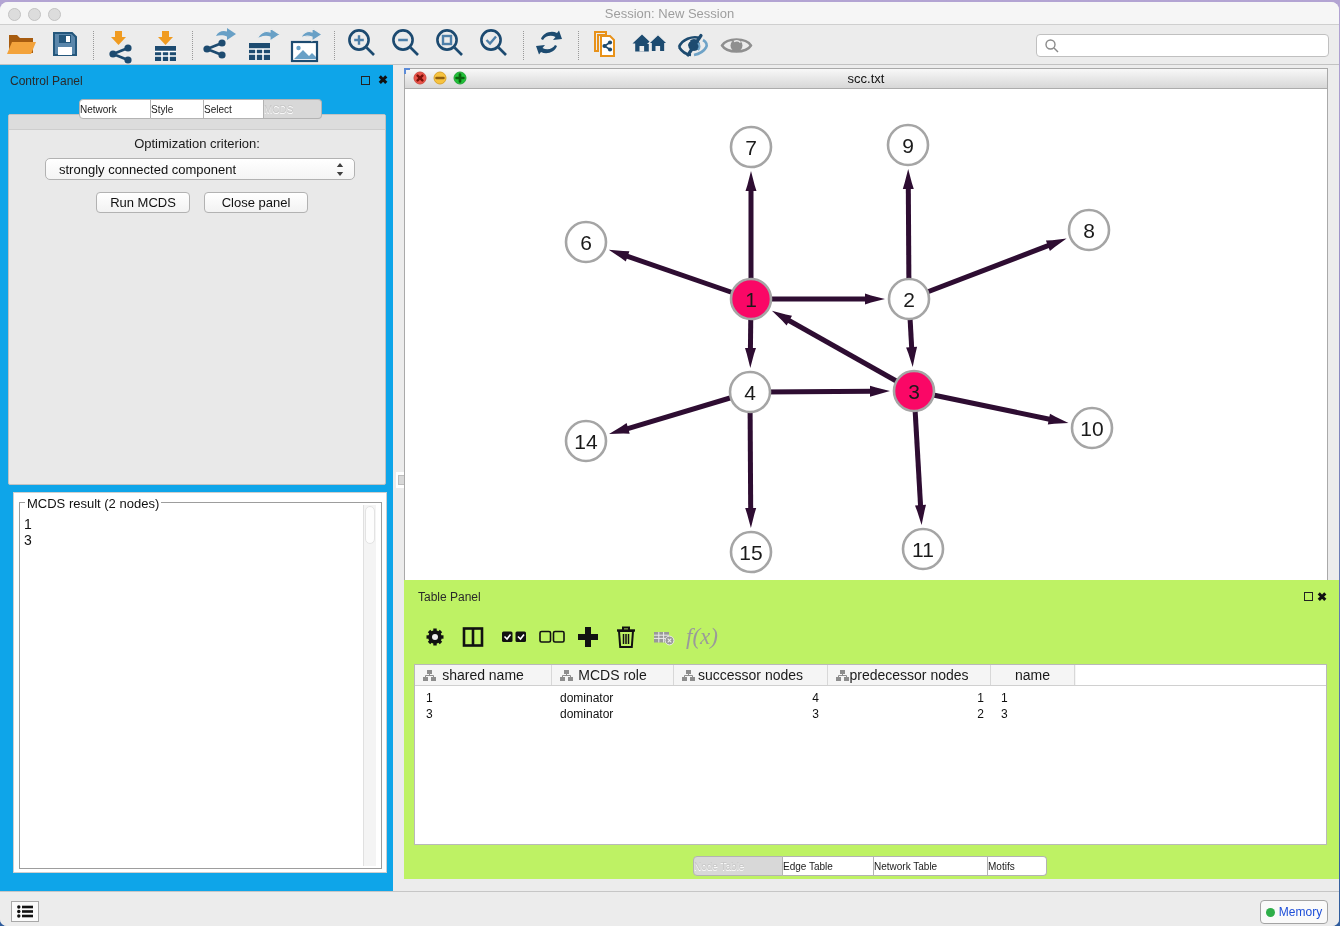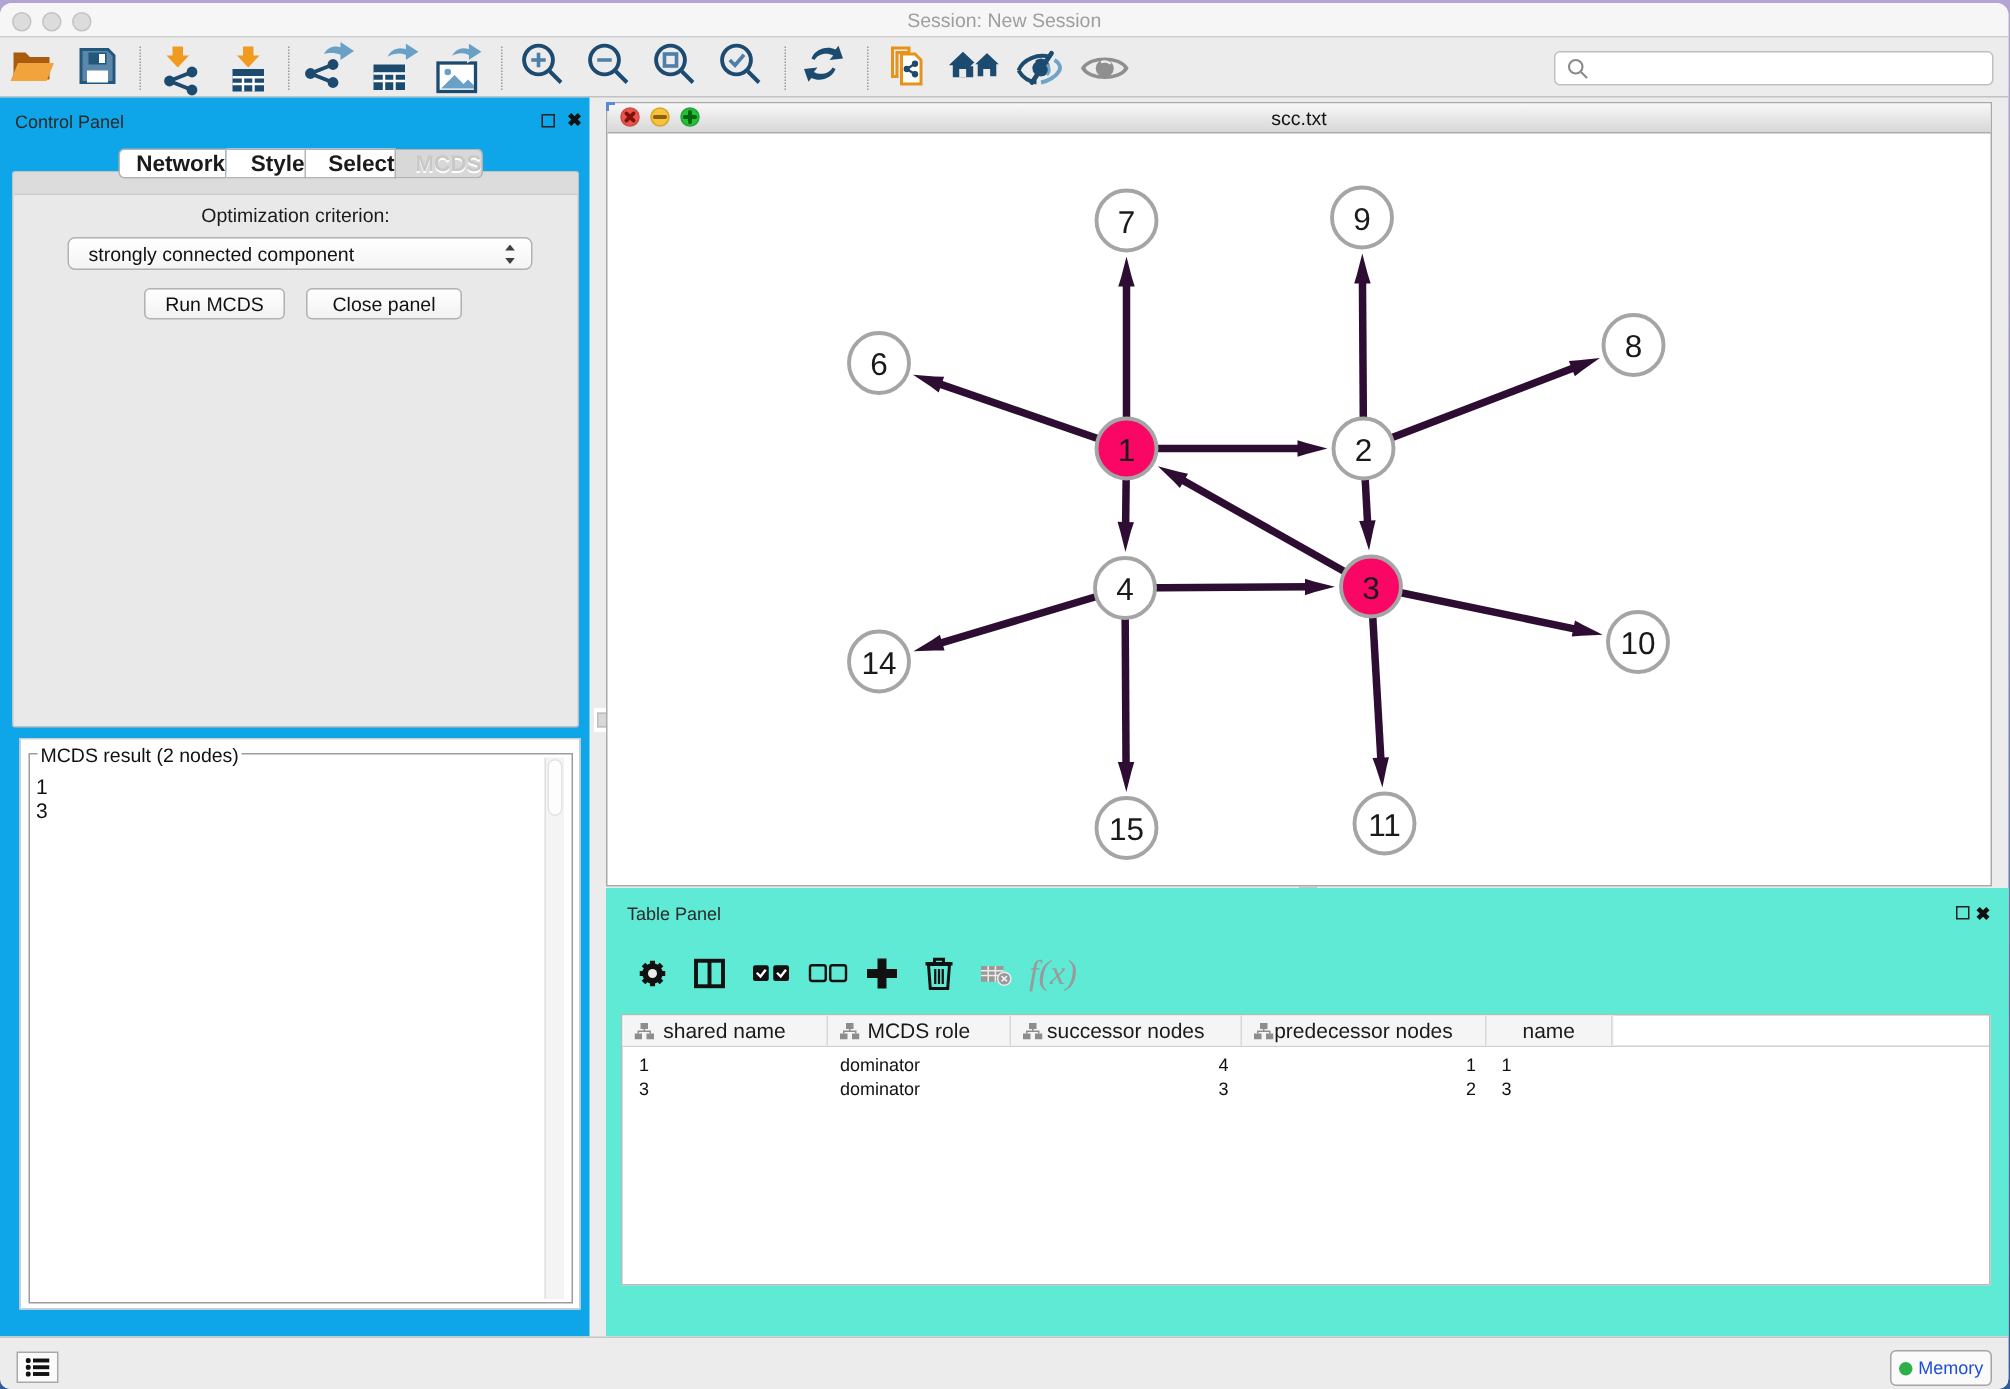--- a/index.html
+++ b/index.html
@@ -14,39 +14,39 @@
 .ticon{position:absolute;top:0}
 #search{position:absolute;right:10px;top:8px;width:293px;height:23px;background:#fff;border:1px solid #c0c0c0;border-radius:4px}
 
 #cp{position:absolute;left:0;top:63px;width:393px;height:826px;background:#0ea5e9}
 #cp .hdr{position:absolute;left:10px;top:9px;font-size:12px;color:#2a2a2a}
 .wicon{position:absolute;width:9px;height:9px;border:1.5px solid #222}
 .xicon{position:absolute;font-size:12px;font-weight:bold;color:#111}
 #cpbox{position:absolute;left:8px;top:49px;width:378px;height:371px;border:1px solid #c2c2c2;border-radius:2px;background:#e9e9e9}
 #cpbox .strip{position:absolute;left:0;top:0;width:100%;height:15px;background:#dcdcdc;border-bottom:1px solid #cdcdcd}
 #tabs{position:absolute;left:79px;top:34px;height:21px}
-.tab{position:absolute;top:0;height:20px;background:#fff;border:1px solid #b3b3b3;border-left:none;font-size:15px;font-weight:bold;color:#1a1a1a;text-align:right;line-height:19px}
+.tab{position:absolute;top:0;height:20px;background:#fff;border:1px solid #b3b3b3;border-left:none;font-size:10px;font-weight:normal;color:#1a1a1a;text-align:left;line-height:19px}
 .tab.first{border-left:1px solid #b3b3b3;border-radius:4px 0 0 4px}
 .tab.last{border-radius:0 4px 4px 0}
 .tab.sel{background:#d8d8d8;color:#c8c8c8;text-shadow:0 1px 0 #fff}
 #optlbl{position:absolute;left:0;width:100%;top:21px;text-align:center;font-size:13px;color:#1a1a1a}
 #dropdown{position:absolute;left:36px;top:43px;width:310px;height:22px;background:linear-gradient(#fff,#f4f4f4);border:1px solid #b2b2b2;border-radius:5px;font-size:13px;color:#111;line-height:21px;padding-left:13px}
 .btn{position:absolute;top:77px;height:21px;background:linear-gradient(#fff,#f2f2f2);border:1px solid #b2b2b2;border-radius:4px;font-size:13px;color:#111;text-align:center;line-height:19px}
 #resultbox{position:absolute;left:13px;top:427px;width:374px;height:381px;background:#fff;border:1px solid #cfcfcf}
 #fieldset{position:absolute;left:5px;top:9px;right:4px;bottom:3px;border:1px solid #9d9d9d}
 #fieldset .leg{position:absolute;left:5px;top:-7px;background:#fff;font-size:13px;color:#111;padding:0 2px}
 #fieldset .it{position:absolute;left:4px;font-size:14px;color:#111}
 #resscroll{position:absolute;right:5px;top:2px;width:13px;bottom:2px;background:#f4f4f4;border-left:1px solid #e0e0e0}
 
 #netwin{position:absolute;left:404px;top:66px;width:924px;height:523px;border:1px solid #a9a9a9;background:#fff}
 #nettitle{position:absolute;left:0;top:0;width:100%;height:20px;background:linear-gradient(#f8f8f8,#d7d7d7);border-bottom:1px solid #acacac}
 #nettitle .t{position:absolute;left:0;right:0;top:2px;text-align:center;font-size:13px;color:#111}
 #graph{position:absolute;left:0;top:19px}
 
-#tp{position:absolute;left:404px;top:590px;width:936px;height:299px;background:#5eead4}
+#tp{position:absolute;left:404px;top:578px;width:936px;height:299px;background:#bef264}
 #tp .hdr{position:absolute;left:14px;top:10px;font-size:12px;color:#2a2a2a}
 #tptable{position:absolute;left:10px;top:84px;width:913px;height:181px;background:#fff;border:1px solid #b9b9b9}
 #thead{position:absolute;left:0;top:0;width:100%;height:21px;border-bottom:1px solid #d0d0d0}
 #theadbg{position:absolute;left:0;top:0;width:661px;height:20px;background:#f5f5f5}
 .th{position:absolute;top:0;height:20px;border-right:1px solid #d8d8d8;font-size:14px;color:#1a1a1a;text-align:center;line-height:20px}
 .treei{position:absolute;left:8px;top:5px}
 .td{position:absolute;font-size:12px;color:#111}
 #tptabs{position:absolute;top:276px;height:21px;left:0;width:100%}
 
 #status{position:absolute;left:0;top:889px;width:100%;height:37px;background:#ececec;border-top:1px solid #c6c6c6}
@@ -404,20 +404,26 @@
       <div class="td" style="left:145px;top:26px">dominator</div>
       <div class="td" style="left:386px;top:26px;width:18px;text-align:right">4</div>
       <div class="td" style="left:551px;top:26px;width:18px;text-align:right">1</div>
       <div class="td" style="left:586px;top:26px">1</div>
       <div class="td" style="left:11px;top:42px">3</div>
       <div class="td" style="left:145px;top:42px">dominator</div>
       <div class="td" style="left:386px;top:42px;width:18px;text-align:right">3</div>
       <div class="td" style="left:551px;top:42px;width:18px;text-align:right">2</div>
       <div class="td" style="left:586px;top:42px">3</div>
     </div>
+    <div id="tptabs">
+      <div class="tab first sel" style="left:289px;width:90px">Node Table</div>
+      <div class="tab" style="left:379px;width:91px">Edge Table</div>
+      <div class="tab" style="left:470px;width:114px">Network Table</div>
+      <div class="tab last" style="left:584px;width:59px">Motifs</div>
+    </div>
   </div>
   <div id="status">
     <div id="listbtn">
         <svg width="16" height="13" viewBox="0 0 16 13" style="position:absolute;left:5px;top:3px">
           <g fill="#111">
             <circle cx="1.8" cy="2" r="1.7"></circle>
             <circle cx="1.8" cy="6.5" r="1.7"></circle>
             <circle cx="1.8" cy="11" r="1.7"></circle>
             <rect x="5" y="0.7" width="11" height="2.6"></rect>
             <rect x="5" y="5.2" width="11" height="2.6"></rect>

